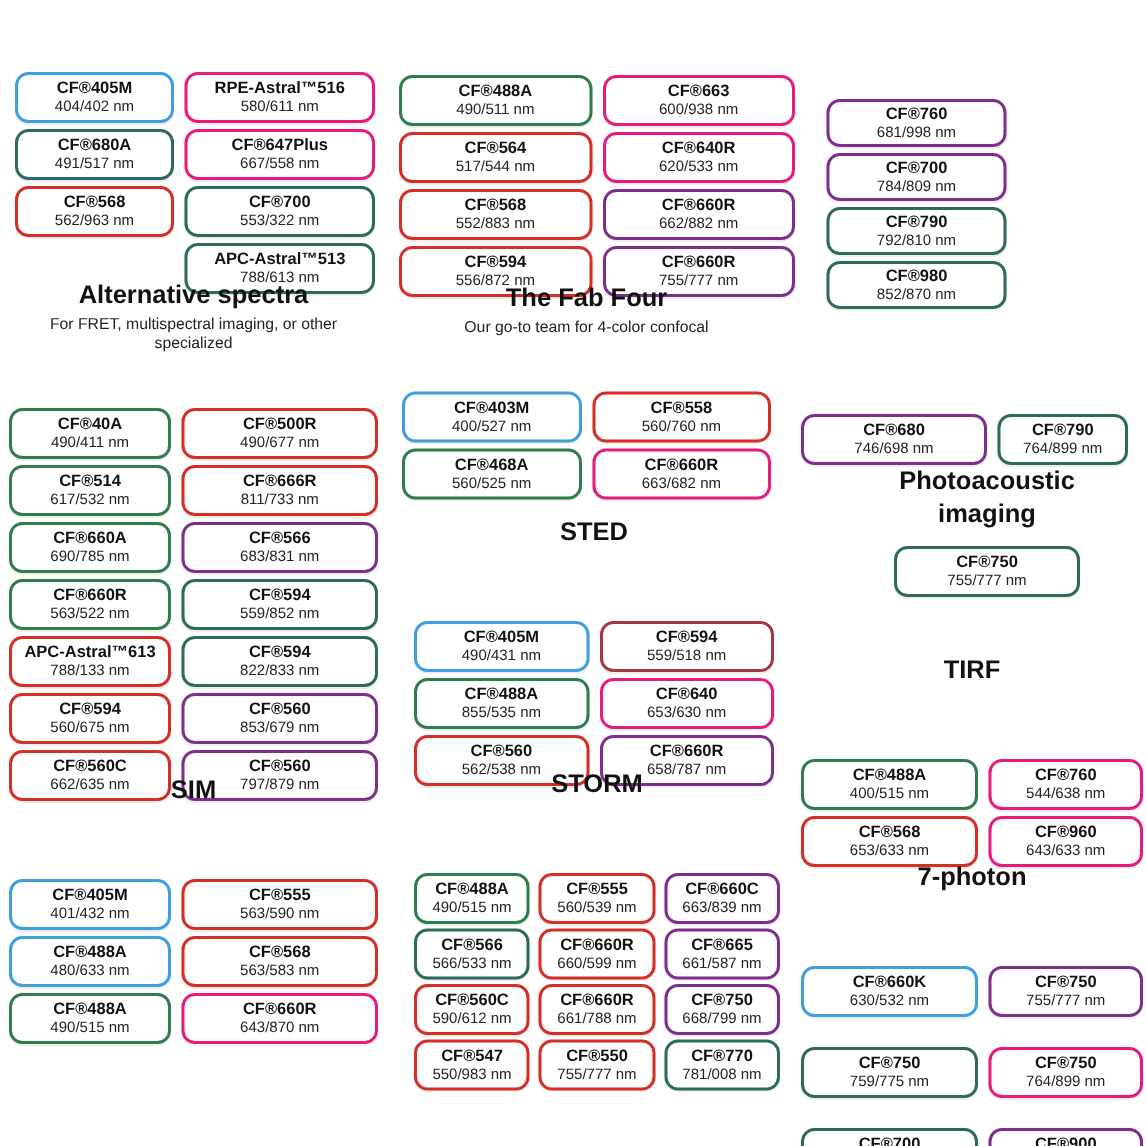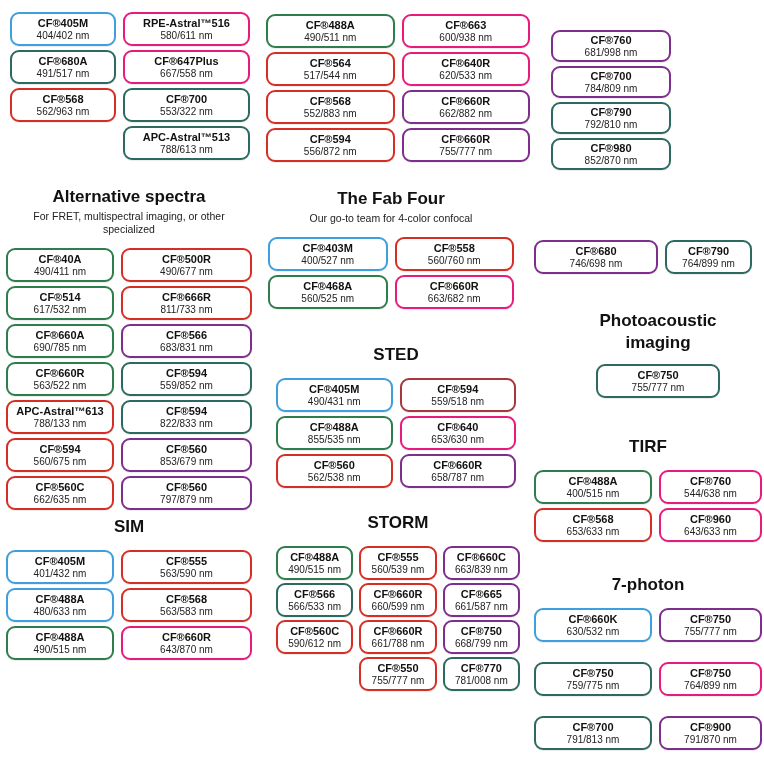--- a/index.html
+++ b/index.html
@@ -5,21 +5,21 @@
   html,body{margin:0;padding:0;background:#ffffff;}
   #canvas{
     position:relative;width:764px;height:764px;background:#ffffff;overflow:hidden;
     font-family:"Liberation Sans", sans-serif;color:#1a1a1a;
   }
   .sec{position:absolute;}
   .sec-title{font-size:17px;font-weight:bold;text-align:center;margin:0 0 2px 0;line-height:22px;color:#111;}
   .sec-sub{font-size:10.5px;text-align:center;margin:0 0 12px 0;line-height:13px;color:#222;}
   .narrow-title{max-width:150px;margin-left:auto;margin-right:auto;margin-bottom:10px;}
   .spacer{height:10px;}
-  .cols{display:flex;gap:7px;}
+  .cols{display:flex;gap:7px;margin-top:36px;}
   .col{flex:1;display:flex;flex-direction:column;gap:4px;}
   .badge{
     box-sizing:border-box;height:34px;background:#ffffff;border:2px solid #333;
     border-radius:9px;display:flex;flex-direction:column;align-items:center;justify-content:center;
     padding:1px 3px;box-shadow:0 1px 1px rgba(0,0,0,0.08);
   }
   .dye-name{font-size:11px;font-weight:bold;line-height:13px;white-space:nowrap;color:#111;}
   .dye-value{font-size:10px;line-height:12px;white-space:nowrap;color:#222;}
   #sec-top-left{left:10px;top:12px;width:240px;}
   #sec-top-left .col:nth-child(1){flex:0 0 106px;}
@@ -381,20 +381,24 @@
             <div class="dye-value">490/515 nm</div>
           </div>
           <div class="badge" style="border-color: rgb(44, 106, 96);">
             <div class="dye-name">CF®566</div>
             <div class="dye-value">566/533 nm</div>
           </div>
           <div class="badge" style="border-color: rgb(214, 46, 36);">
             <div class="dye-name">CF®560C</div>
             <div class="dye-value">590/612 nm</div>
           </div>
+          <div class="badge" style="border-color: rgb(214, 46, 36);">
+            <div class="dye-name">CF®547</div>
+            <div class="dye-value">550/983 nm</div>
+          </div>
         </div>
         <div class="col">
           <div class="badge" style="border-color: rgb(214, 46, 36);">
             <div class="dye-name">CF®555</div>
             <div class="dye-value">560/539 nm</div>
           </div>
           <div class="badge" style="border-color: rgb(214, 46, 36);">
             <div class="dye-name">CF®660R</div>
             <div class="dye-value">660/599 nm</div>
           </div>

